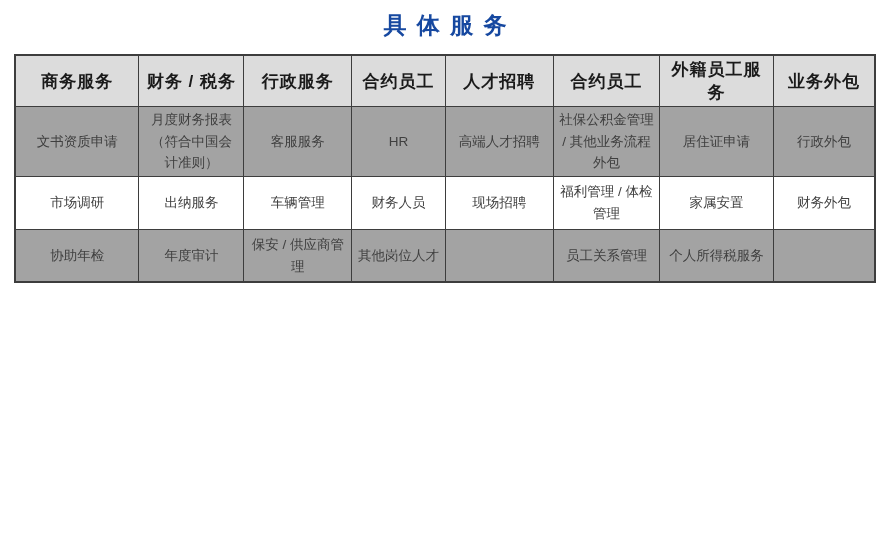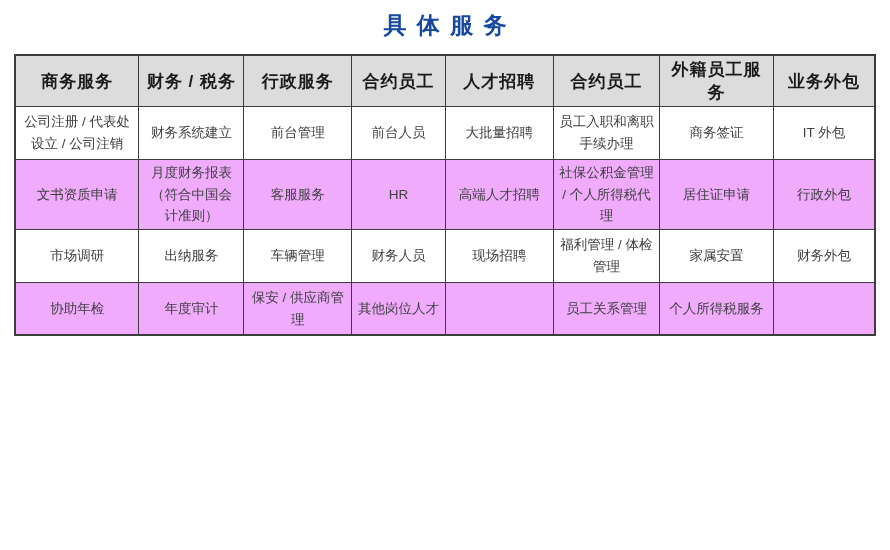--- a/index.html
+++ b/index.html
@@ -58,21 +58,21 @@
     height: 50px;
     letter-spacing: 1px;
   }
   table.services td {
     color: #3f3f3f;
     font-size: 13.5px;
     height: 53px;
     line-height: 1.6;
   }
   table.services tr.alt td {
-    background: #f0abfc;
+    background: #a3a3a3;
     text-align: center;
   }
 </style>
 </head>
 <body>
 
 <div class="page">
   <h1 class="page-title">具体服务</h1>
 
   <table class="services">
@@ -92,37 +92,27 @@
           <th>财务 / 税务</th>
           <th>行政服务</th>
           <th>合约员工</th>
           <th>人才招聘</th>
           <th>合约员工</th>
           <th>外籍员工服务</th>
           <th>业务外包</th>
         </tr>
     </thead>
     <tbody>
-        <tr>
-          <td>公司注册 / 代表处设立 / 公司注销</td>
-          <td>财务系统建立</td>
-          <td>前台管理</td>
-          <td>前台人员</td>
-          <td>大批量招聘</td>
-          <td>员工入职和离职手续办理</td>
-          <td>商务签证</td>
-          <td>IT 外包</td>
-        </tr>
         <tr class="alt">
           <td>文书资质申请</td>
           <td>月度财务报表（符合中国会计准则）</td>
           <td>客服服务</td>
           <td>HR</td>
           <td>高端人才招聘</td>
-          <td>社保公积金管理 / 个人所得税代理</td>
+          <td>社保公积金管理 / 其他业务流程外包</td>
           <td>居住证申请</td>
           <td>行政外包</td>
         </tr>
         <tr>
           <td>市场调研</td>
           <td>出纳服务</td>
           <td>车辆管理</td>
           <td>财务人员</td>
           <td>现场招聘</td>
           <td>福利管理 / 体检管理</td>

